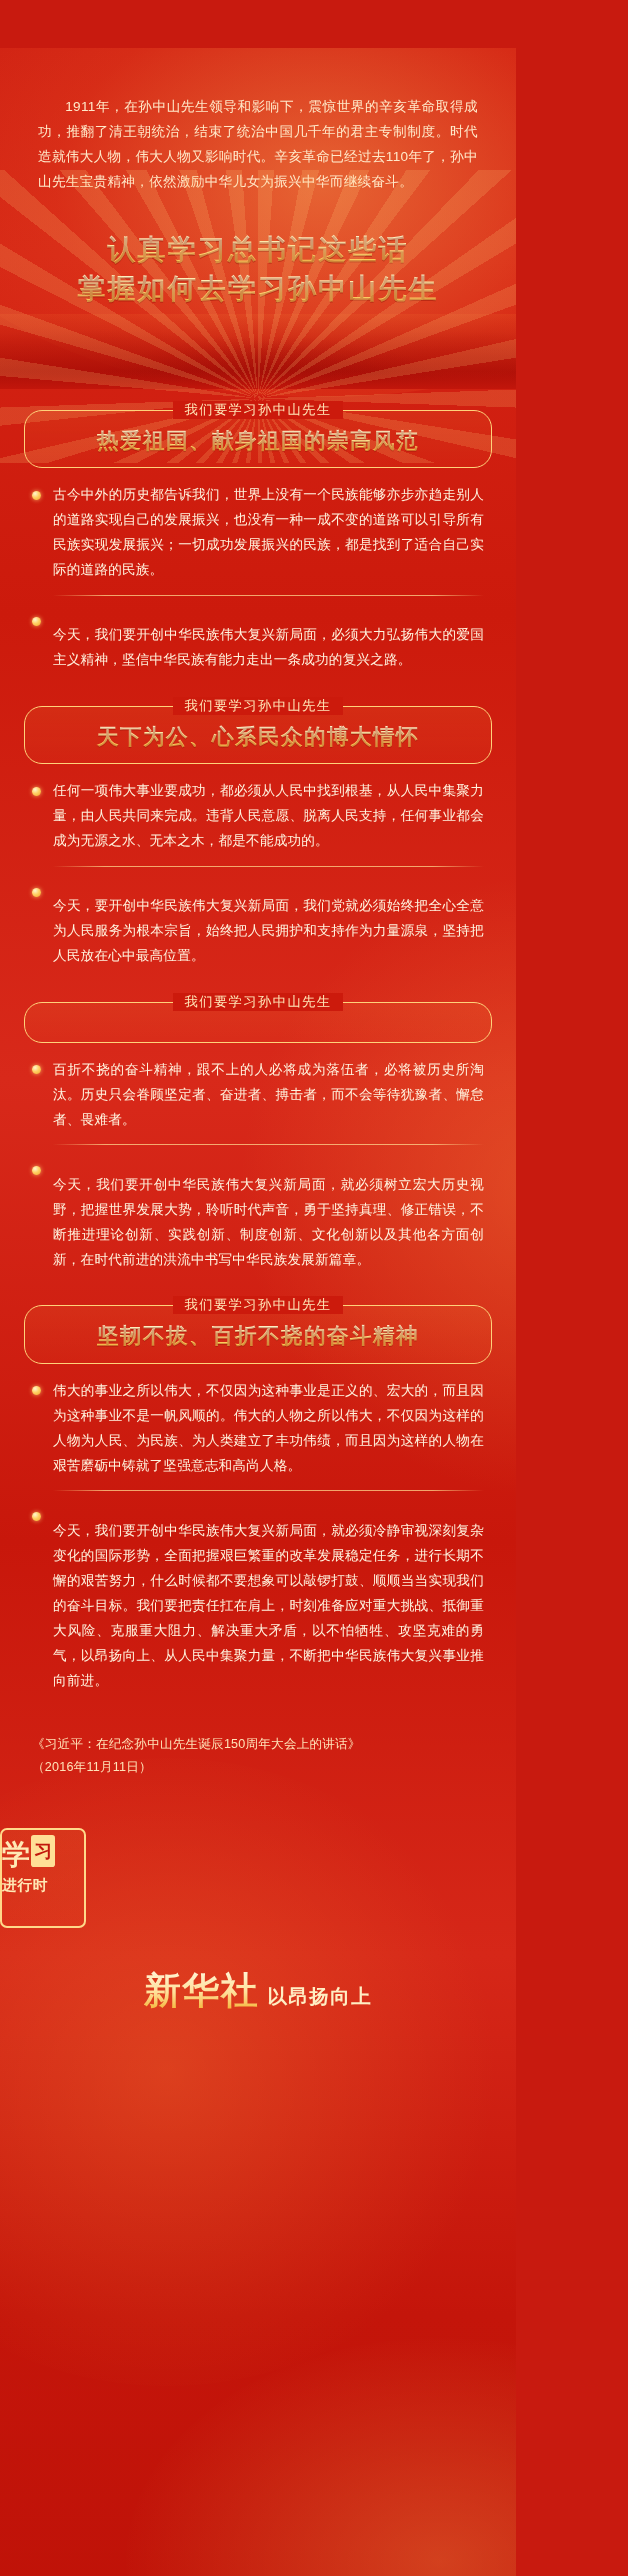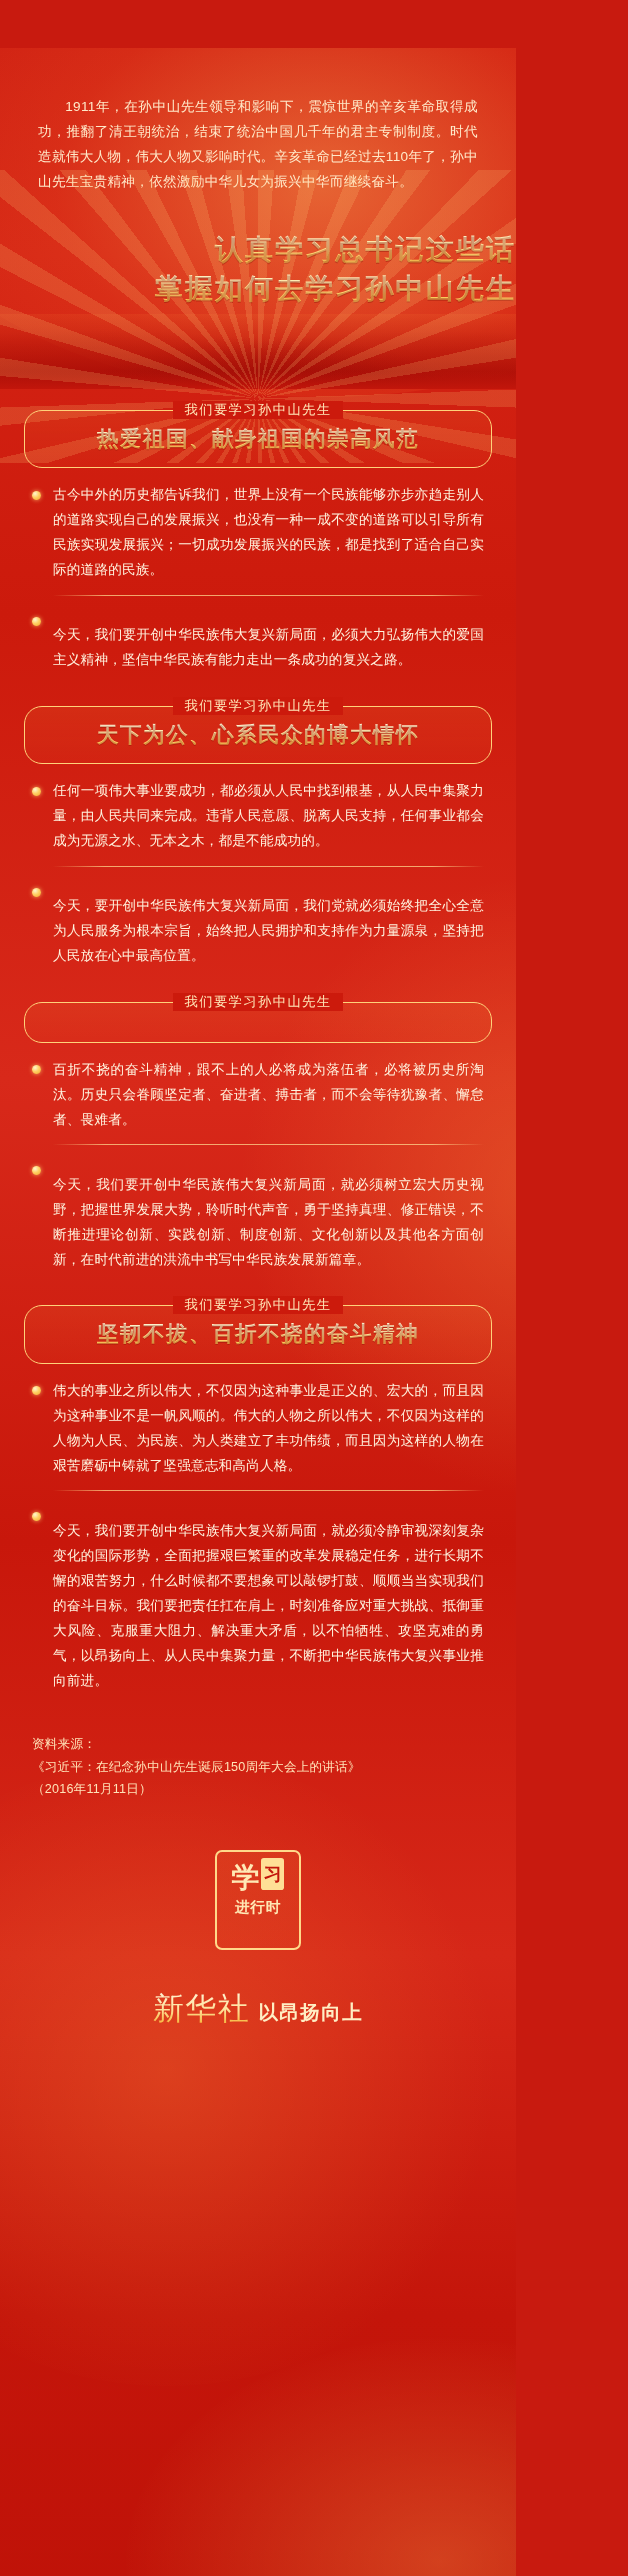--- a/index.html
+++ b/index.html
@@ -59,21 +59,21 @@
     letter-spacing: 0.3px;
     text-indent: 2em;
     z-index: 3;
   }
 
   
   .title-banner {
     position: relative;
     margin: 18px 0 0 0;
     padding: 11.2px 0 24px 0;
-    text-align: right;
+    text-align: center;
     z-index: 3;
   }
   .title-line {
     font-family: "DejaVu Serif", "Liberation Serif", serif;
     font-weight: bold;
     font-size: 28px;
     line-height: 39px;
     letter-spacing: 2.1px;
     background: linear-gradient(180deg, #fff6d8 0%, #ffe9a8 38%, #ffd36a 62%, #f7b93c 100%);
     -webkit-background-clip: text;
@@ -140,21 +140,21 @@
     padding: 0 11.2px;
     background: #cc1a0c;
     color: #ffe7b8;
     font-size: 13.3px;
     letter-spacing: 1.4px;
     font-family: "DejaVu Serif", "Liberation Serif", serif;
     font-weight: normal;
   }
   .sec-head .sec-title {
     margin-top: -11.2px;
-    font-family: Liberation Mono, monospace;
+    font-family: Liberation Sans, sans-serif;
     font-weight: bold;
     font-size: 21.6px;
     line-height: 29px;
     letter-spacing: 1.4px;
     background: linear-gradient(180deg, #fff8e0 0%, #ffe6a2 40%, #ffcf62 70%, #f6b438 100%);
     -webkit-background-clip: text;
     background-clip: text;
     color: transparent;
     text-shadow: 0 1.4px 0 rgba(120,10,0,0.30);
   }
@@ -200,21 +200,20 @@
     font-size: 12.6px;
     line-height: 22.3px;
     letter-spacing: 0.2px;
   }
 
   
   .seal-wrap {
     position: relative;
     z-index: 3;
     margin-top: 50px;
-    text-align: center;
   }
   .seal {
     display: inline-block;
     position: relative;
     width: 82px;
     height: 96px;
     border: 2.1px solid #ffd98a;
     border-radius: 7px;
     background: linear-gradient(180deg, rgba(255,170,70,0.10), rgba(255,120,40,0.04));
   }
@@ -247,22 +246,22 @@
 
   .brand {
     position: relative;
     z-index: 3;
     margin: 38px 0 42px 0;
     text-align: center;
     white-space: nowrap;
   }
   .brand .b-main {
     font-family: "DejaVu Serif", "Liberation Serif", serif;
-    font-weight: normal;
-    font-size: 31px;
+    font-weight: bold;
+    font-size: 37px;
     letter-spacing: 1.4px;
     background: linear-gradient(180deg, #fff7dd 0%, #ffe09a 55%, #f4b02f 100%);
     -webkit-background-clip: text;
     background-clip: text;
     color: transparent;
   }
   .brand .b-sub {
     margin-left: 8.4px;
     font-family: "DejaVu Serif", "Liberation Serif", serif;
     font-weight: bold;
@@ -356,21 +355,20 @@
         <div class="divider"></div>
       </div>
       <div class="point">
         <span class="bullet"></span>
         <span>今天，我们要开创中华民族伟大复兴新局面，就必须冷静审视深刻复杂变化的国际形势，全面把握艰巨繁重的改革发展稳定任务，进行长期不懈的艰苦努力，什么时候都不要想象可以敲锣打鼓、顺顺当当实现我们的奋斗目标。我们要把责任扛在肩上，时刻准备应对重大挑战、抵御重大风险、克服重大阻力、解决重大矛盾，以不怕牺牲、攻坚克难的勇气，以昂扬向上、从人民中集聚力量，不断把中华民族伟大复兴事业推向前进。</span>
       </div>
     </div>
   </div>
 
   <div class="source">
-    <div>资料来源：</div>
     <div>《习近平：在纪念孙中山先生诞辰150周年大会上的讲话》</div>
     <div>（2016年11月11日）</div>
   </div>
 
   <div class="seal-wrap">
     <div class="seal">
       <div class="s-top">
         <span>学</span><span class="s2">习</span>
       </div>
       <div class="s-bot">进行时</div>

